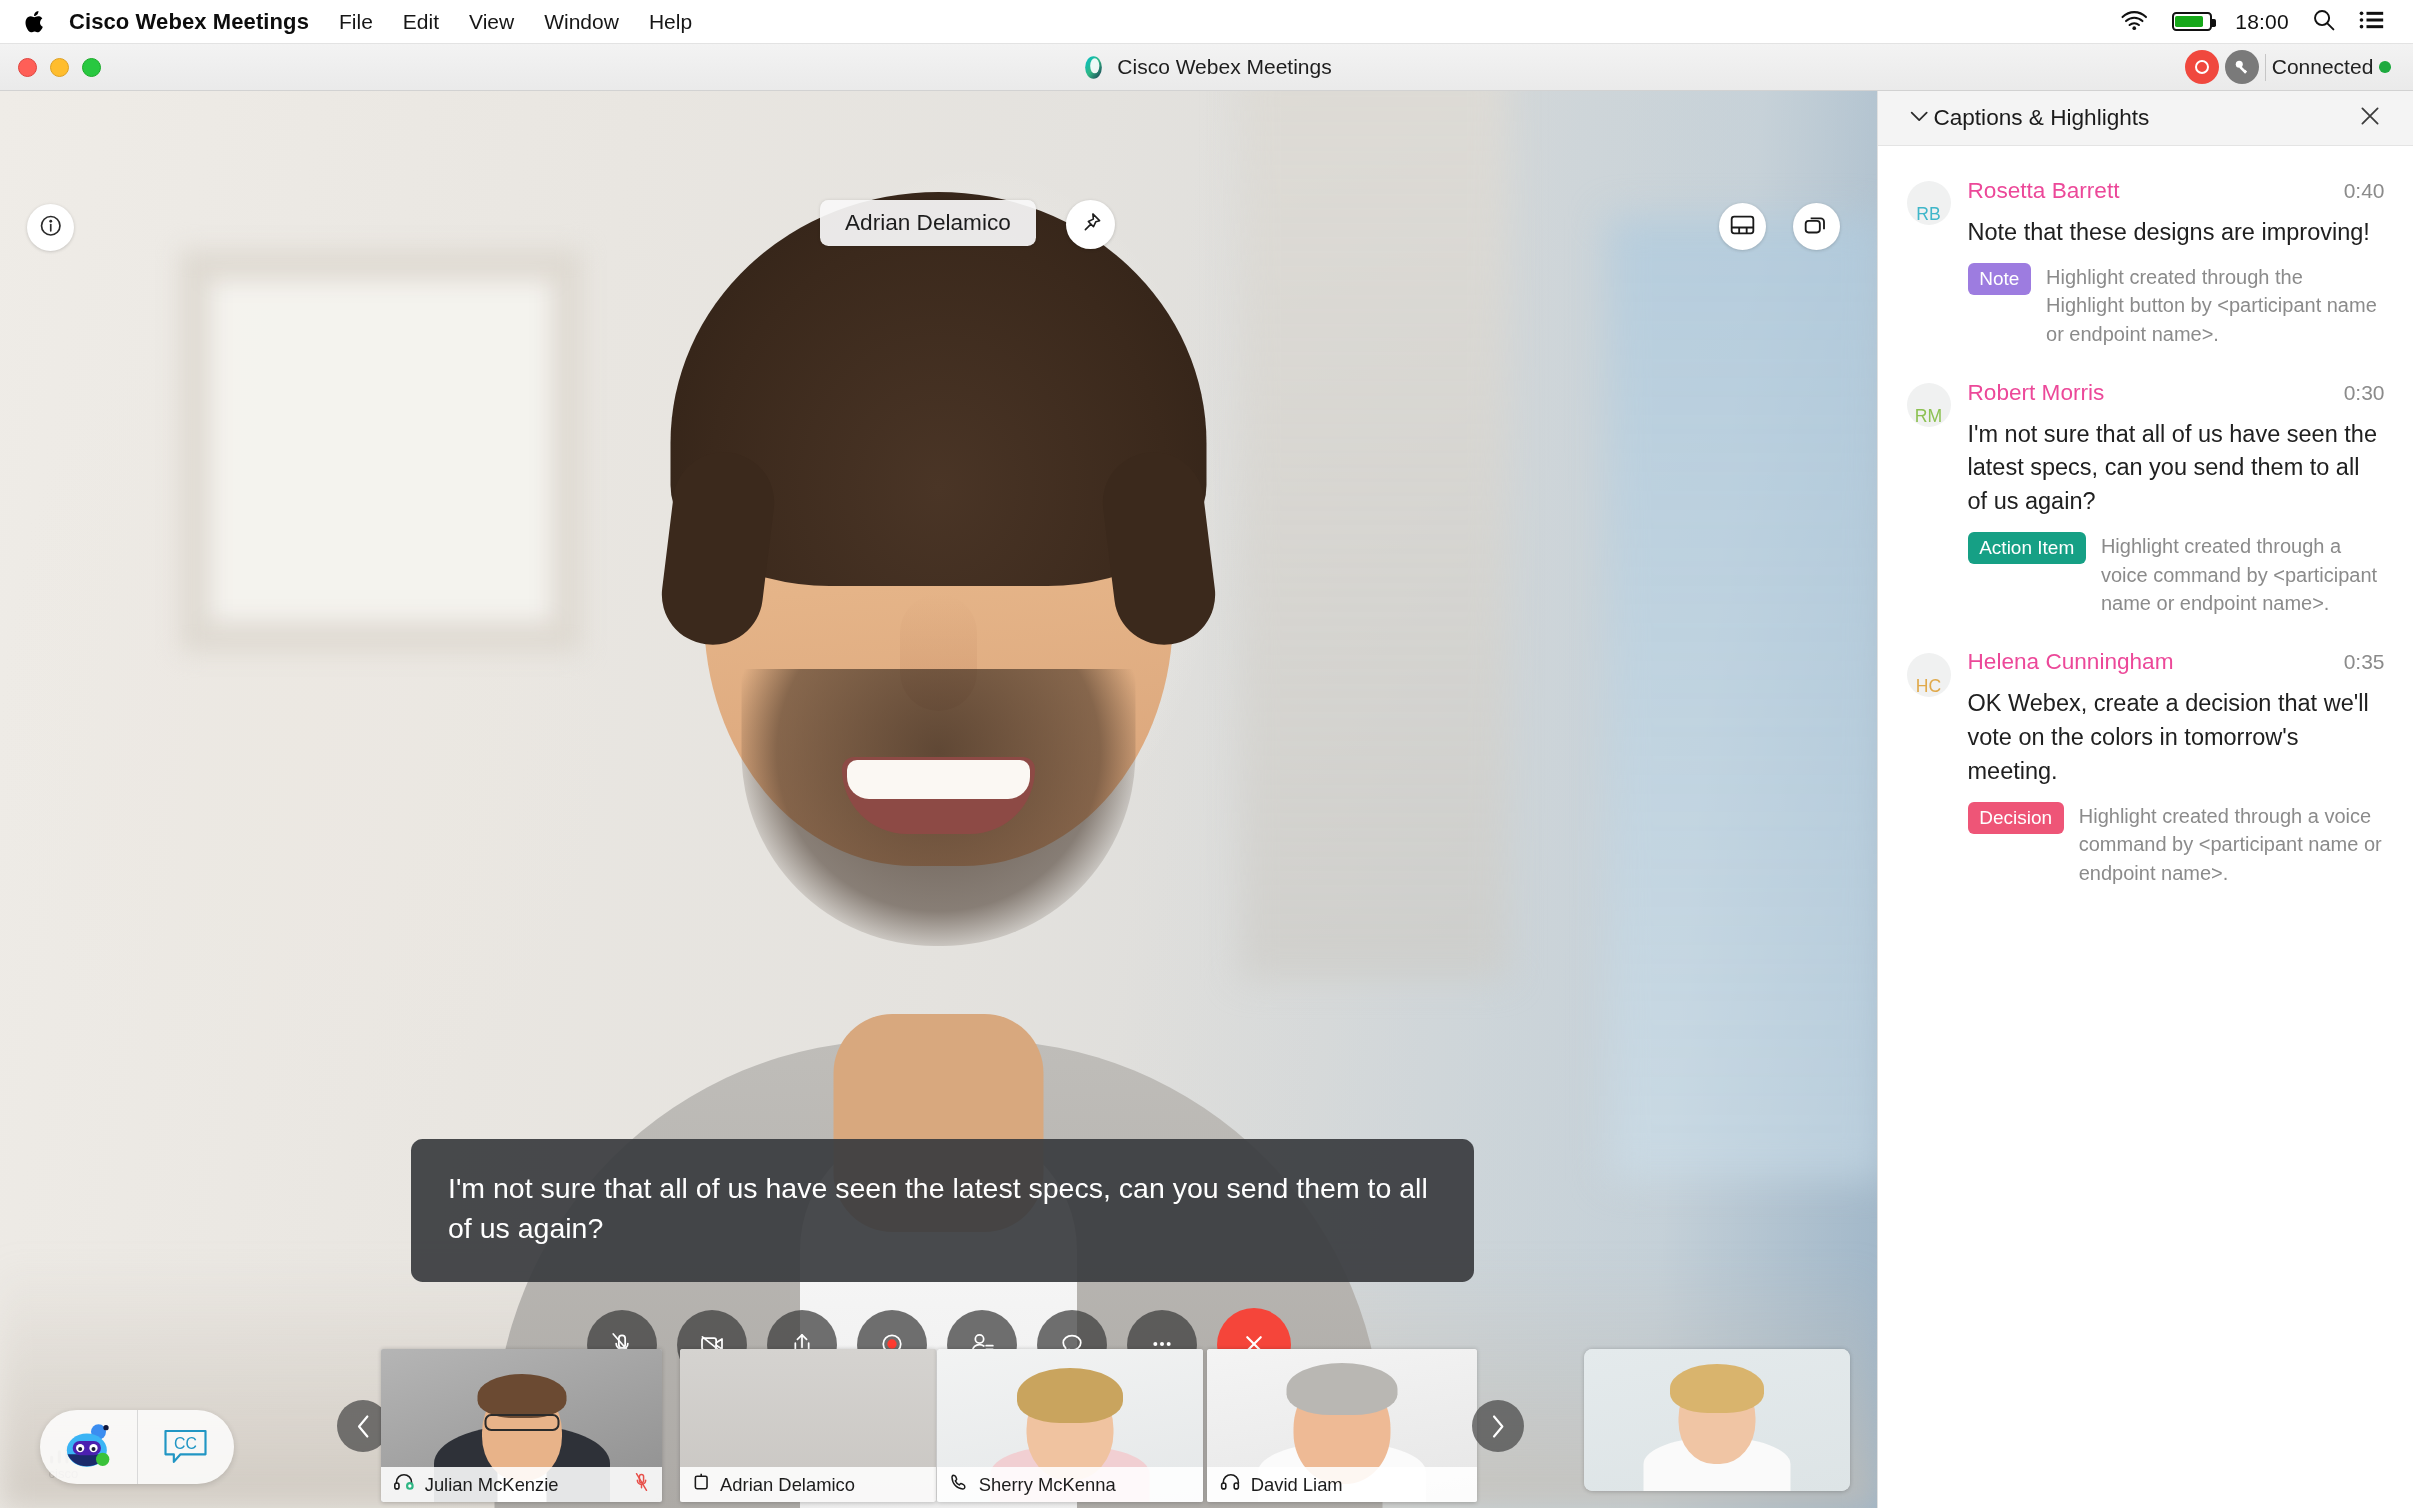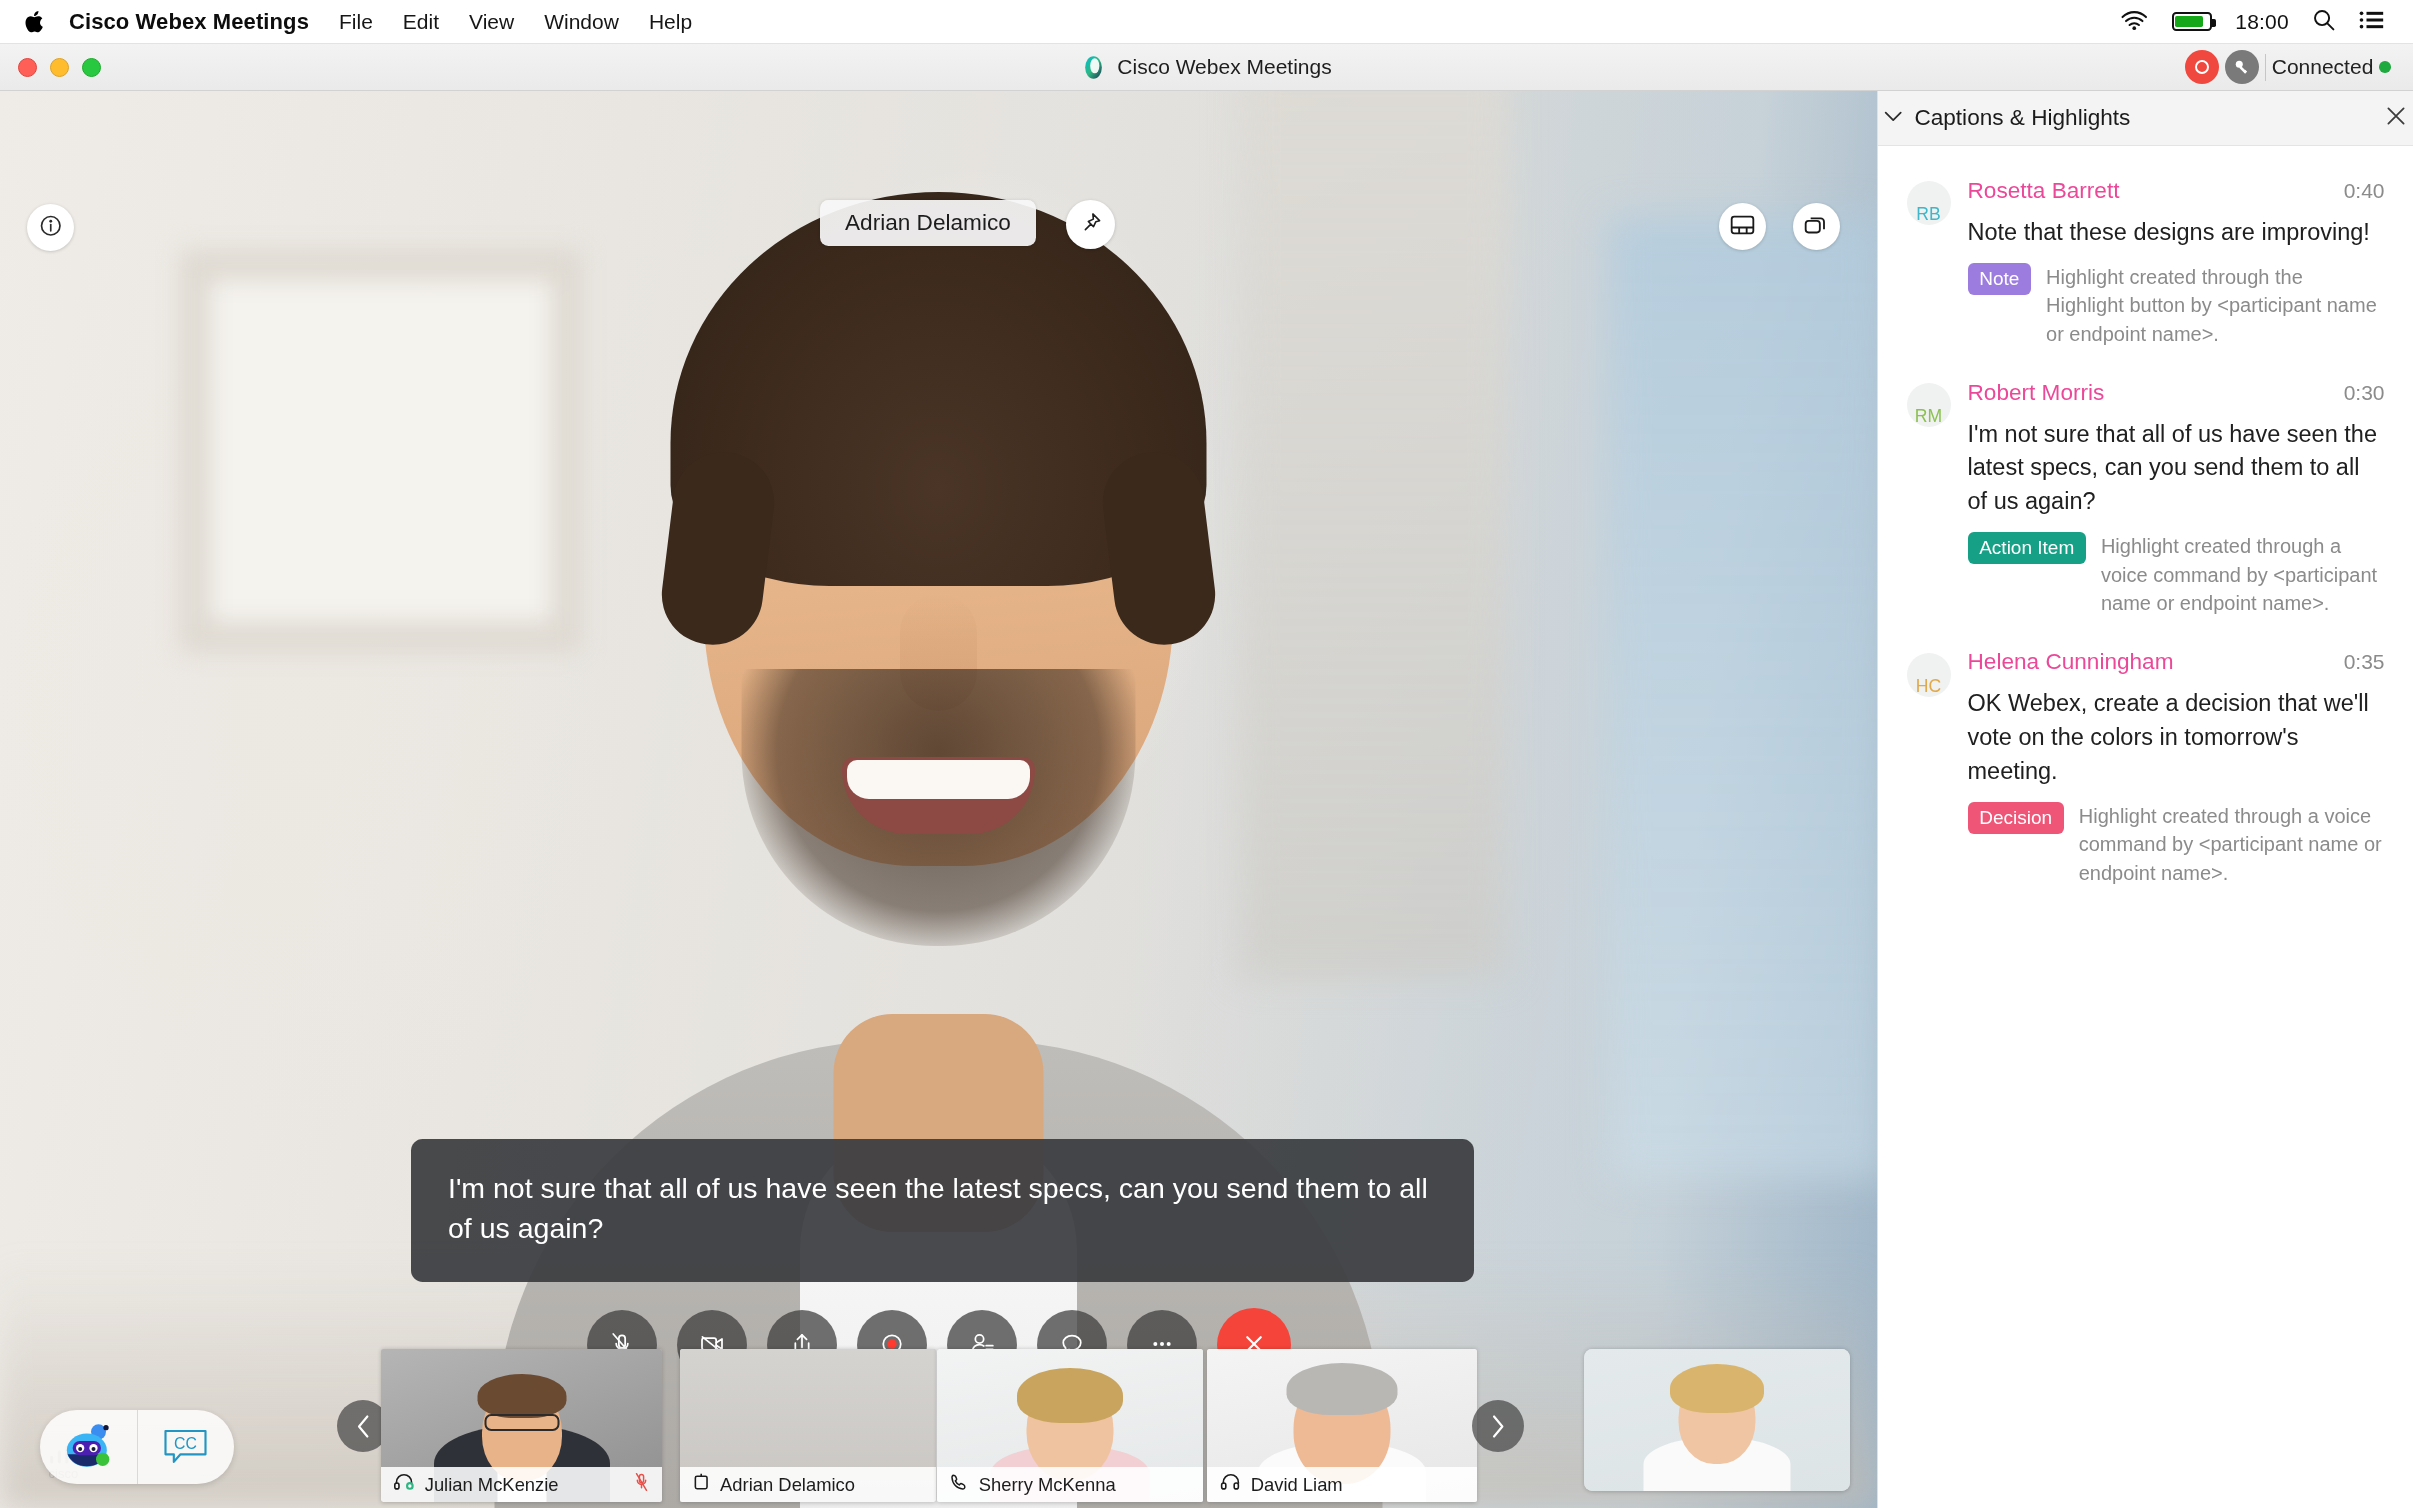--- a/index.html
+++ b/index.html
@@ -235,22 +235,22 @@
   .cisco-wm{
     position:absolute; left:47px; bottom:28.5px; width:92px; opacity:.18; pointer-events:none;
   }
 
   
   .panel{
     position:absolute; top:91px; right:0; width:536px; height:1418px;
     background:#ffffff; border-left:0.8px solid #e0e0e0;
   }
   .panel-head{
-    height:55px; display:flex; align-items:center; gap:12px;
-    padding:0 6px; background:#f4f4f4; border-bottom:0.8px solid #e4e4e4;
+    height:55px; display:flex; align-items:center; gap:5px;
+    padding:0 32px; background:#f4f4f4; border-bottom:0.8px solid #e4e4e4;
   }
   .panel-title{ font-size:22.6px; color:#1b1b1b; }
   .panel-close{ margin-left:auto; font-size:27px; color:#3c3c3c; line-height:1;}
   .tabs{ display:flex; gap:39px; padding:0 28.5px; border-bottom:0.8px solid #e8e8e8; }
   .tab{ font-size:22.6px; color:#6c6c6c; padding:22px 1.7px 17px 1.7px; position:relative;}
   .tab.active{ color:#1a8f9e; }
   .tab.active::after{
     content:""; position:absolute; left:0; right:0; bottom:0; height:4.2px; background:#1a8f9e; border-radius:2.5px;
   }
   .hl-list{ padding:8.4px 0 0 0; }

